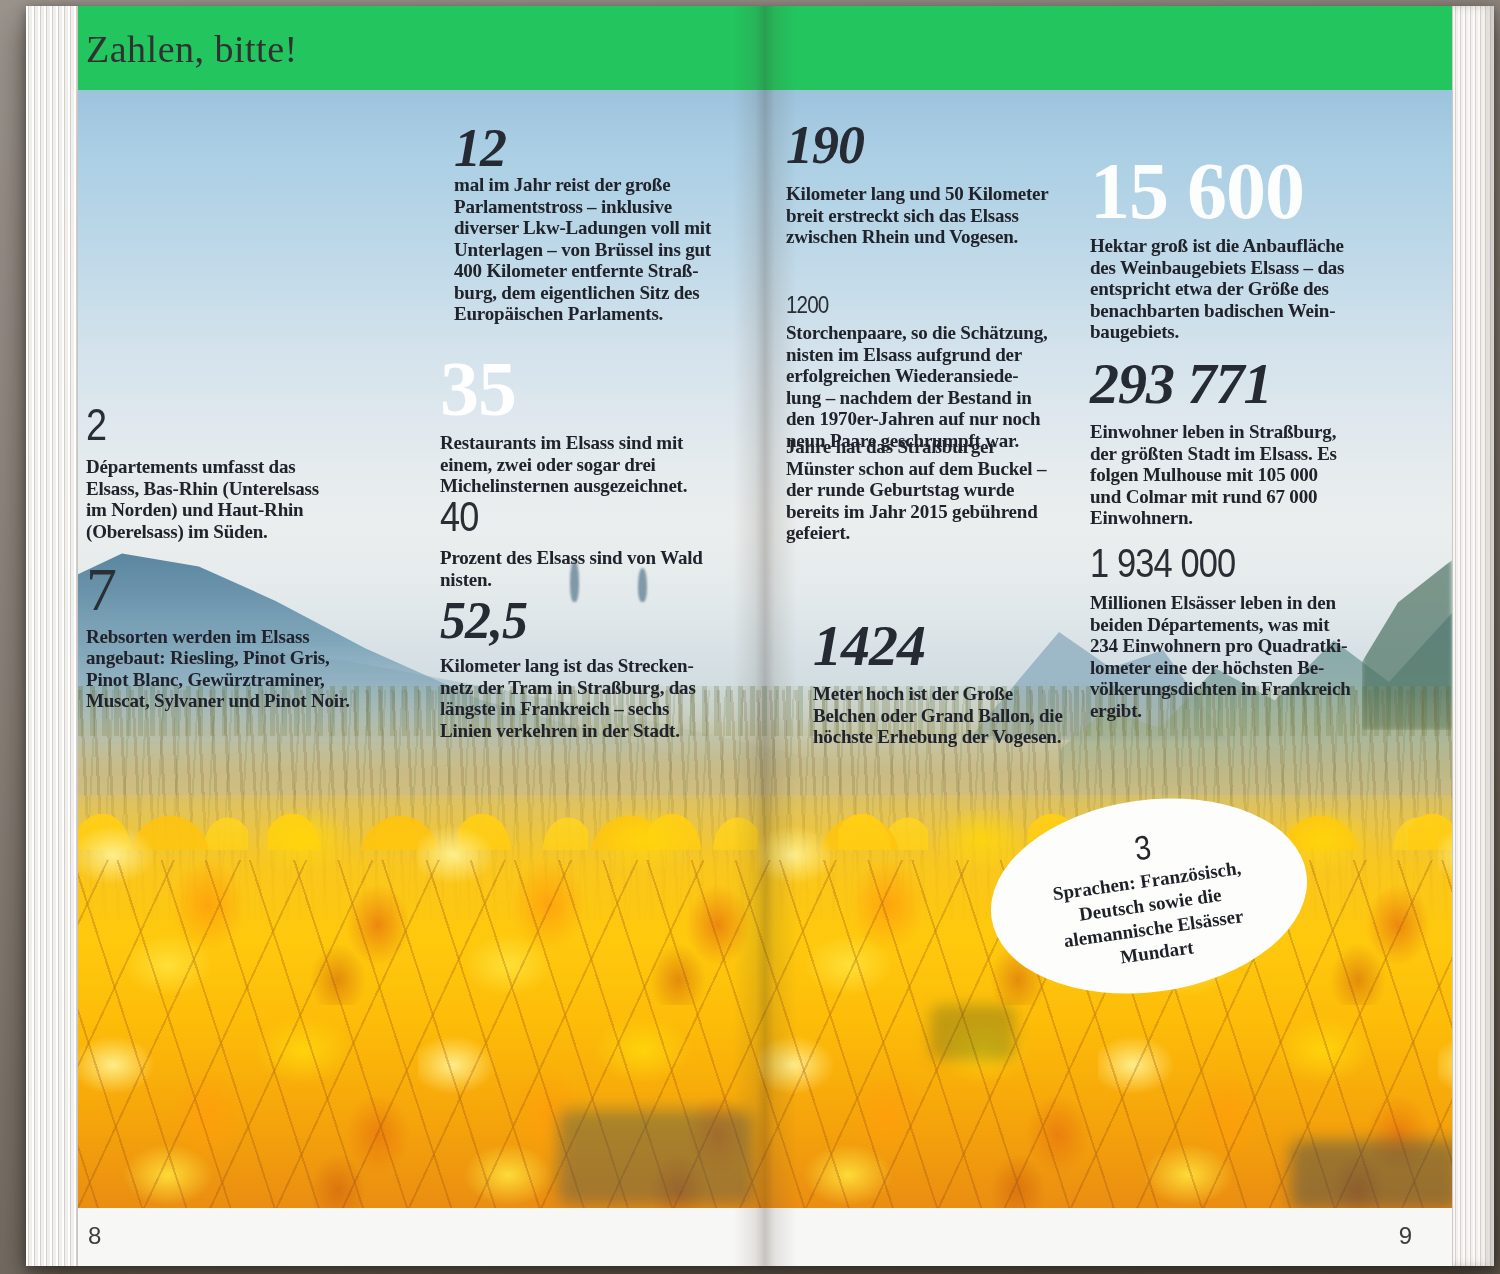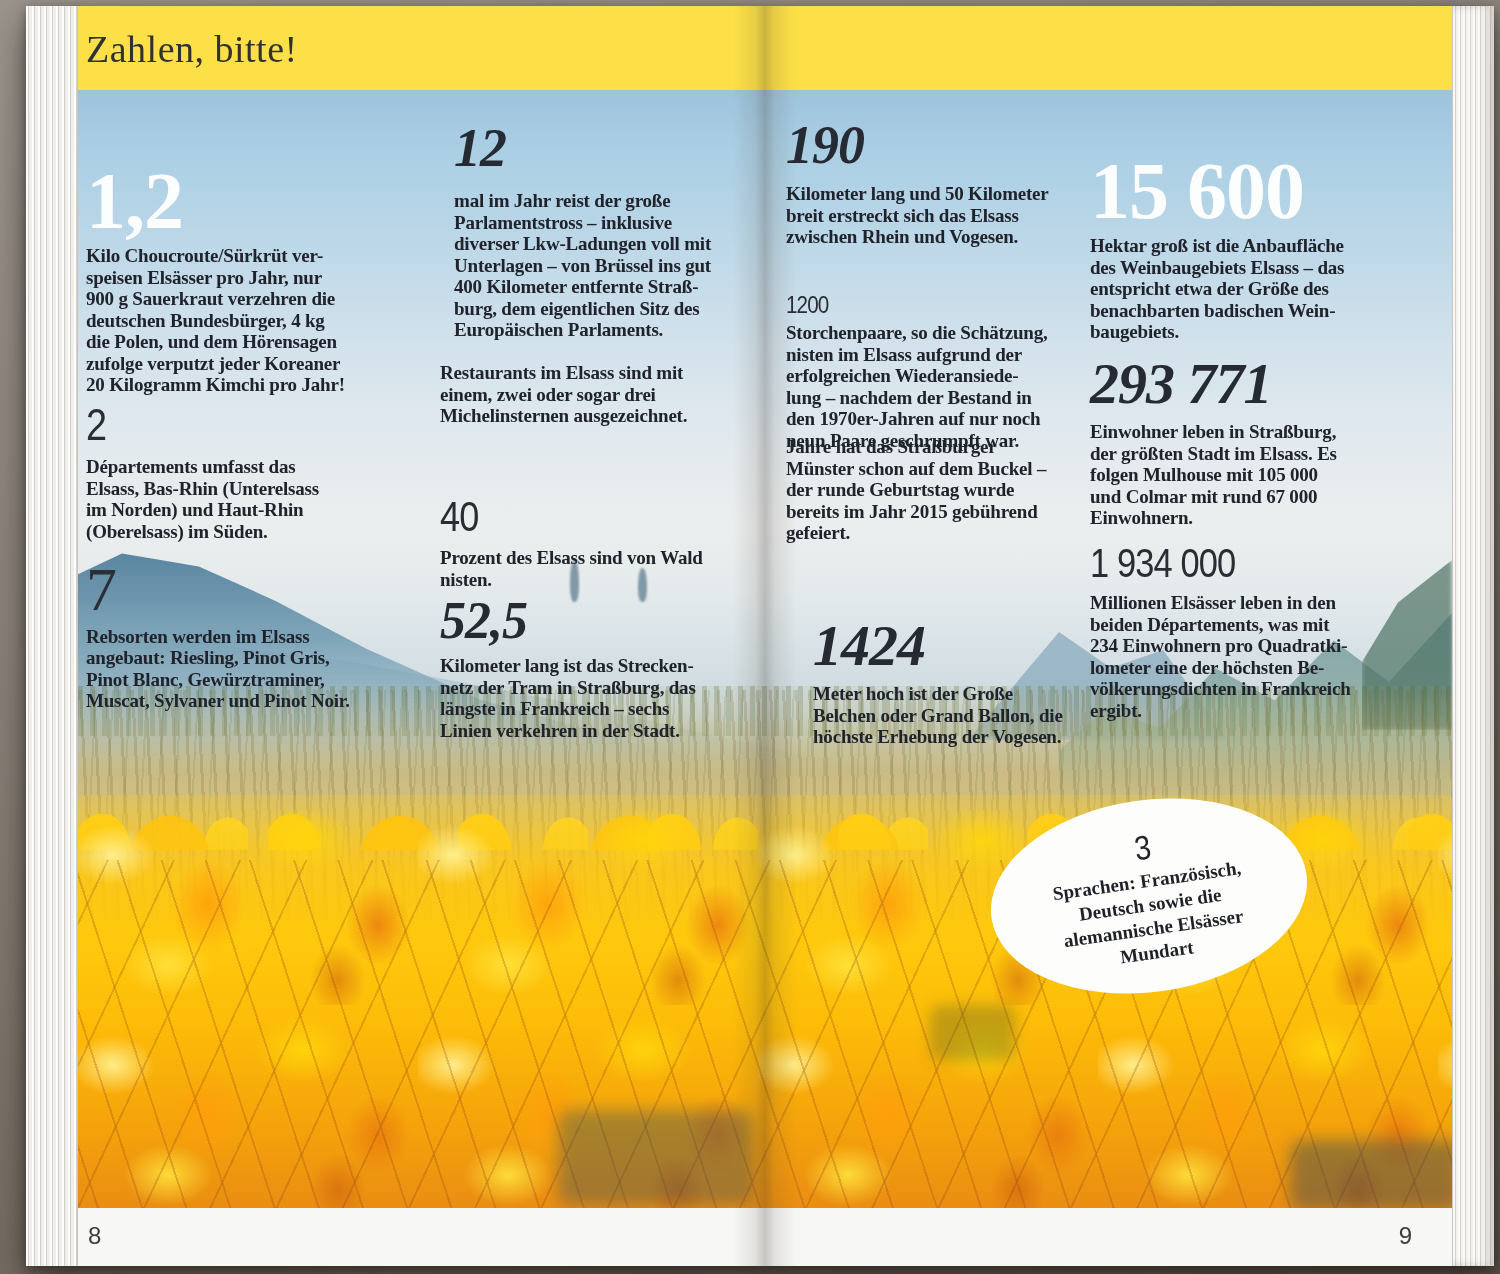--- a/index.html
+++ b/index.html
@@ -15,21 +15,21 @@
     background:#ecebe7;}
   .edges-left{left:0;width:52px;
     background:repeating-linear-gradient(90deg,#ffffff 0 2px,#d2cfca 2px 3px,#f1efeb 3px 6px);
     border-right:1px solid #c9c6c1;}
   .edges-right{right:0;width:42px;
     background:repeating-linear-gradient(90deg,#fbfaf8 0 2px,#d6d3ce 2px 3px,#f3f1ed 3px 5px);
     border-left:1px solid #cbc8c3;box-shadow:inset -6px 0 8px rgba(90,80,70,.25);}
   .spread{position:absolute;left:52px;right:42px;top:0;bottom:0;background:#f8f8f7;}
 
   
-  .header{position:absolute;left:0;right:0;top:0;height:84px;background:#fde047;z-index:6;}
+  .header{position:absolute;left:0;right:0;top:0;height:84px;background:#22c55e;z-index:6;}
   .page-title{position:absolute;left:8px;top:24px;font:400 38px/1 "Liberation Serif",serif;
     color:#313131;letter-spacing:.5px;}
   .footer{position:absolute;left:0;right:0;bottom:0;height:58px;background:#f7f7f6;z-index:6;}
   .pagenum{position:absolute;top:16px;font:400 24px/1 "Liberation Sans",sans-serif;color:#3d3d3d;}
   .pagenum.left{left:10px;}
   .pagenum.right{right:40px;}
 
   
   .photo{position:absolute;left:0;right:0;top:84px;bottom:58px;overflow:hidden;
     background:linear-gradient(180deg,
@@ -145,56 +145,47 @@
       <div class="cypress2"></div>
       <div class="vine-far"></div>
       <div class="fields"></div>
       <div class="foliage-top"></div>
       <div class="foliage"></div>
       <div class="twigs"></div>
       <div class="patch1"></div>
       <div class="patch2"></div>
       <div class="patch3"></div>
 
-      <div class="stat" style="left:8px;top:75px">
-        <div class="num num-white" style="font-size:80px">1,2</div>
-        <div class="txt">Kilo Choucroute/Sürkrüt ver-
-speisen Elsässer pro Jahr, nur
-900 g Sauerkraut verzehren die
-deutschen Bundesbürger, 4 kg
-die Polen, und dem Hörensagen
-zufolge verputzt jeder Koreaner
-20 Kilogramm Kimchi pro Jahr!</div>
-      </div>
       <div class="stat" style="left:8px;top:312px">
         <div class="num num-thin" style="font-size:44px">2</div>
         <div class="txt">Départements umfasst das
 Elsass, Bas-Rhin (Unterelsass
 im Norden) und Haut-Rhin
 (Oberelsass) im Süden.</div>
       </div>
       <div class="stat" style="left:8px;top:472px">
         <div class="num num-serif" style="font-size:62px">7</div>
         <div class="txt">Rebsorten werden im Elsass
 angebaut: Riesling, Pinot Gris,
 Pinot Blanc, Gewürztraminer,
 Muscat, Sylvaner und Pinot Noir.</div>
       </div>
 
       <div class="stat" style="left:376px;top:33px">
         <div class="num num-italic" style="font-size:54px">12</div>
-        <div class="txt" style="margin-top:16px">mal im Jahr reist der große
+        <div class="txt" style="margin-top:0">mal im Jahr reist der große
 Parlamentstross – inklusive
 diverser Lkw-Ladungen voll mit
 Unterlagen – von Brüssel ins gut
 400 Kilometer entfernte Straß-
 burg, dem eigentlichen Sitz des
 Europäischen Parlaments.</div>
       </div>
       <div class="stat" style="left:362px;top:264px">
+        <div class="num num-white" style="font-size:78px">35</div>
         <div class="txt" style="">Restaurants im Elsass sind mit
 einem, zwei oder sogar drei
 Michelinsternen ausgezeichnet.</div>
       </div>
       <div class="stat" style="left:362px;top:405px">
         <div class="num num-thin" style="font-size:42px">40</div>
         <div class="txt">Prozent des Elsass sind von Wald
 nisten.</div>
       </div>
       <div class="stat" style="left:362px;top:506px">

